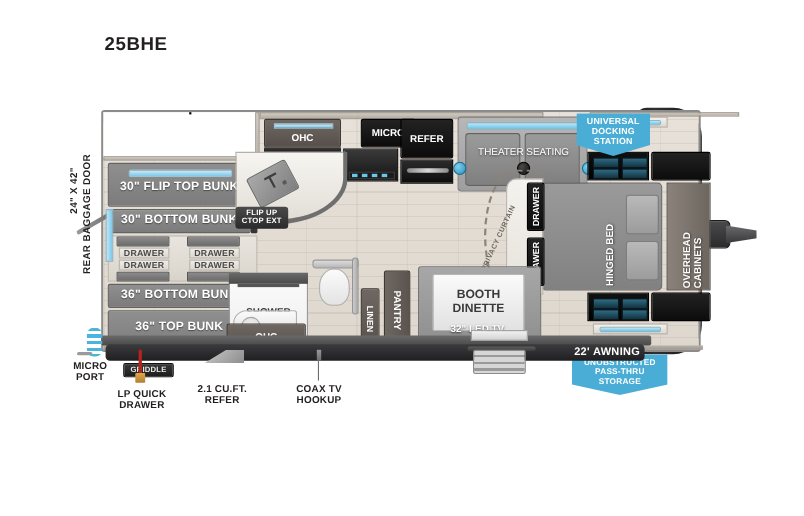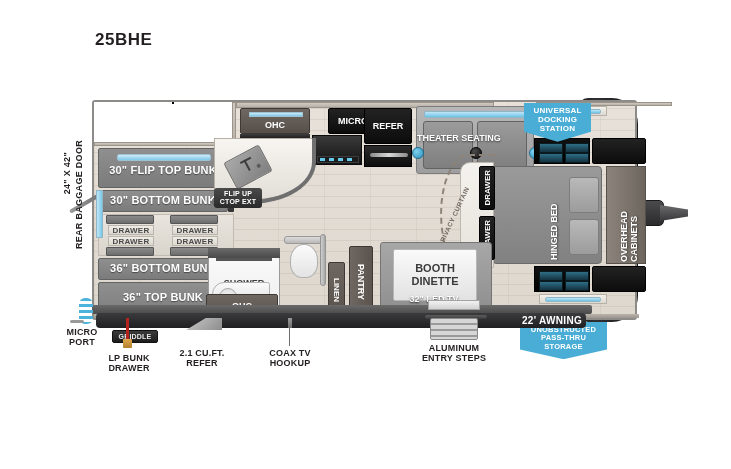--- a/index.html
+++ b/index.html
@@ -332,21 +332,21 @@
       <span>REFER</span>
     </div>
     <div class="abs" style="left:270px;top:43px;width:48px;height:22px;background:linear-gradient(180deg,#2b2b2b,#0d0d0d);border:1px solid #000;">
       <div class="abs" style="left:5px;top:7px;width:38px;height:4px;background:linear-gradient(90deg,#8a8a8a,#d8d8d8,#8a8a8a);border-radius:2px;"></div>
     </div>
 
     <div class="abs" style="left:322px;top:4px;width:118px;height:68px;background:linear-gradient(180deg,#b7b7b7,#9e9e9e);border:1px solid #7c7c7c;border-radius:3px;">
       <div class="abs window" style="left:7px;top:4px;width:104px;height:7px;"></div>
       <div class="abs sofa-seg" style="left:6px;top:14px;width:50px;height:48px;"></div>
       <div class="abs sofa-seg" style="left:60px;top:14px;width:50px;height:48px;"></div>
-      <div class="abs label-sm" style="left:0;top:26px;width:118px;color:#fff;font-weight:bold;text-shadow:0 1px 2px rgba(0,0,0,.6);">THEATER SEATING</div>
+      <div class="abs label-sm" style="left:0;top:26px;width:118px;text-align:center;color:#fff;font-weight:normal;text-shadow:0 1px 2px rgba(0,0,0,.6);">THEATER SEATING</div>
       <div class="sofa-btn" style="left:-5px;top:40px;"></div>
       <div class="sofa-btn" style="left:53px;top:40px;background:radial-gradient(circle at 35% 35%,#4a4a4a,#111);border-color:#000;"></div>
       <div class="sofa-btn" style="left:112px;top:40px;"></div>
     </div>
 
     <div class="abs wall" style="left:442px;top:0;width:136px;height:4px;"></div>
     <div class="abs" style="left:445px;top:4px;width:68px;height:10px;background:linear-gradient(180deg,#f3f1ec,#ddd9d2);border:1px solid #b6b0a7;">
       <div class="abs window" style="left:5px;top:2px;width:56px;height:5px;"></div>
     </div>
     <div class="abs nightstand" style="left:78px;top:0;width:0;height:0;"></div>
@@ -518,37 +518,33 @@
     <div>PORT</div>
   </div>
 
   <div class="abs griddle">
     <span>GRIDDLE</span>
   </div>
 
   <div class="abs lp-pipe"></div>
   <div class="abs lp-cap"></div>
   <div class="callout" style="left:98px;top:353px;width:62px;">
-    <div>LP BUNK</div>
+    <div>LP QUICK</div>
     <div>DRAWER</div>
   </div>
 
   <div class="abs refer-vent"></div>
   <div class="callout" style="left:170px;top:348px;width:64px;">
     <div>2.1 CU.FT.</div>
     <div>REFER</div>
   </div>
 
   <div class="abs coax"></div>
   <div class="abs leader" style="left:289px;top:328px;width:1px;height:18px;"></div>
   <div class="callout" style="left:258px;top:348px;width:64px;">
     <div>COAX TV</div>
     <div>HOOKUP</div>
   </div>
 
   <div class="abs step-rail"></div>
   <div class="abs steps"></div>
-  <div class="callout" style="left:418px;top:343px;width:72px;">
-    <div>ALUMINUM</div>
-    <div>ENTRY STEPS</div>
-  </div>
 
 </div>
 
 </body></html>

